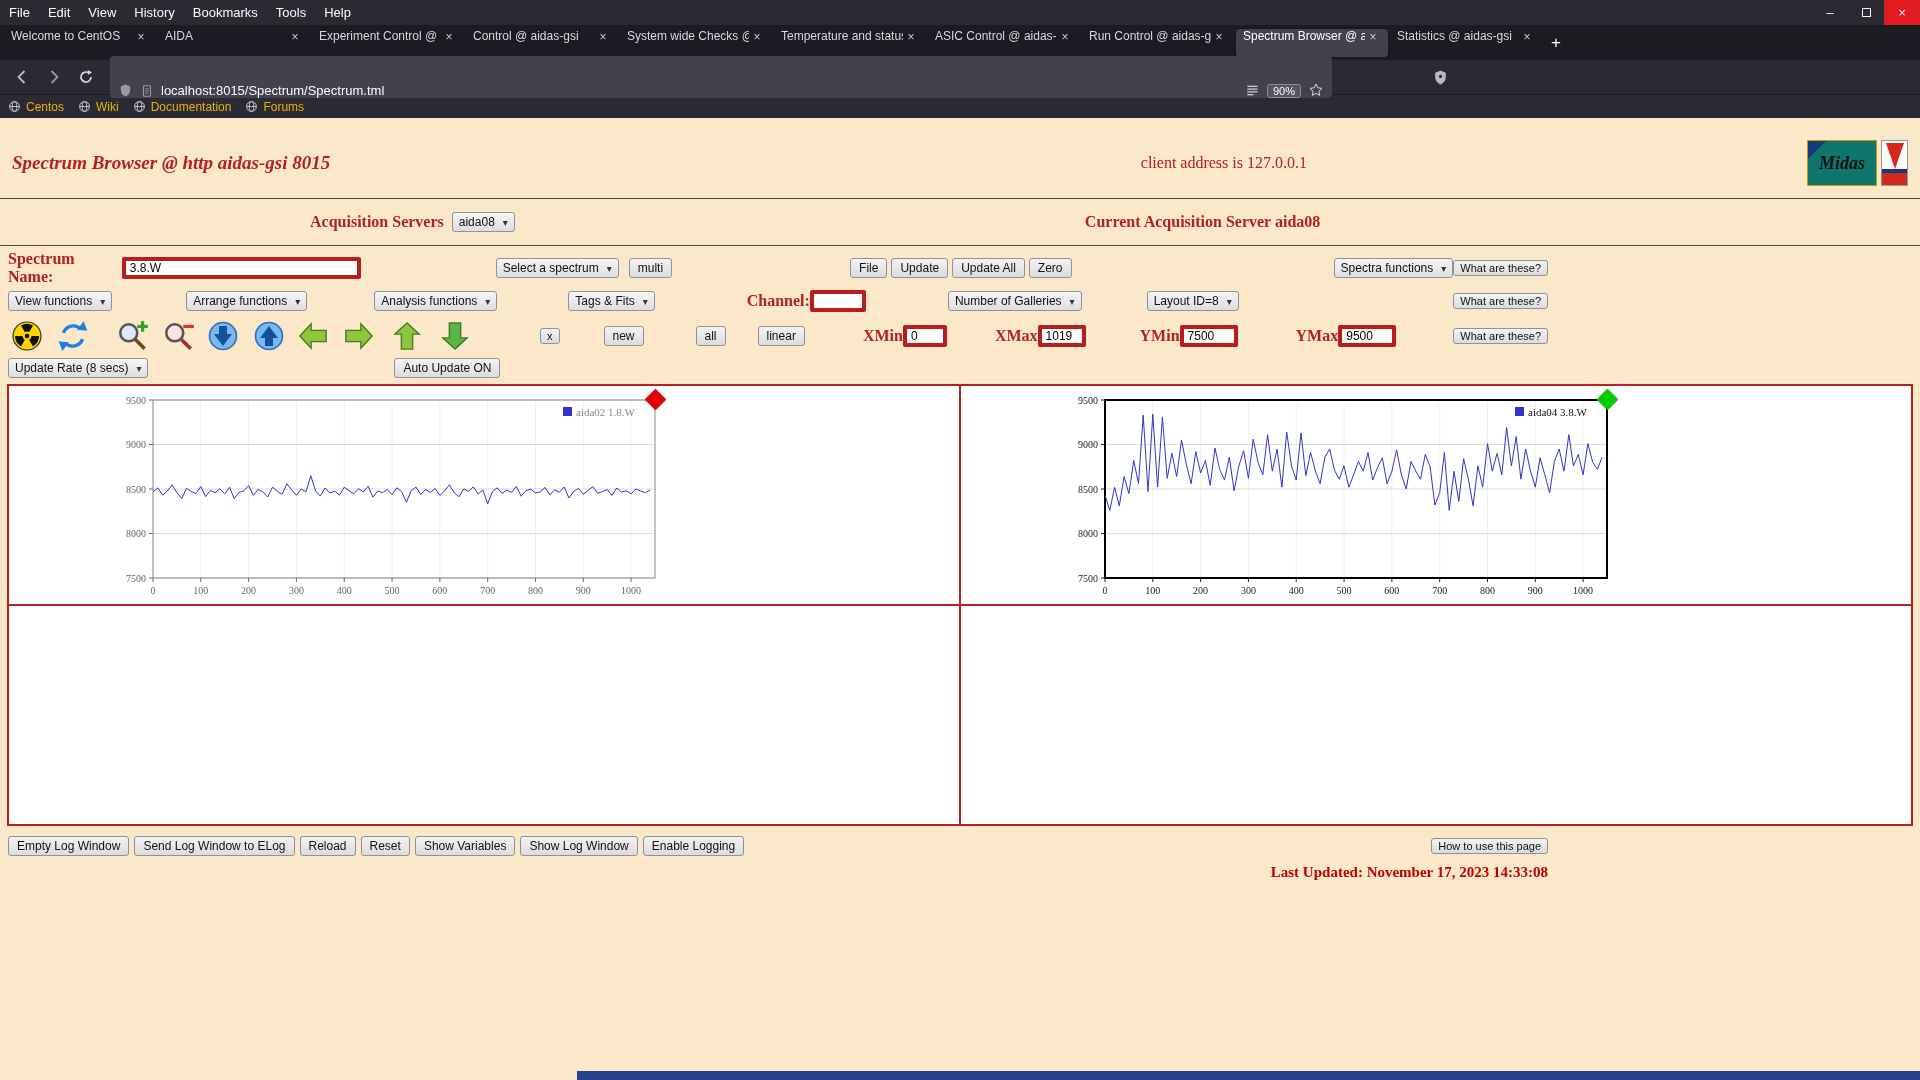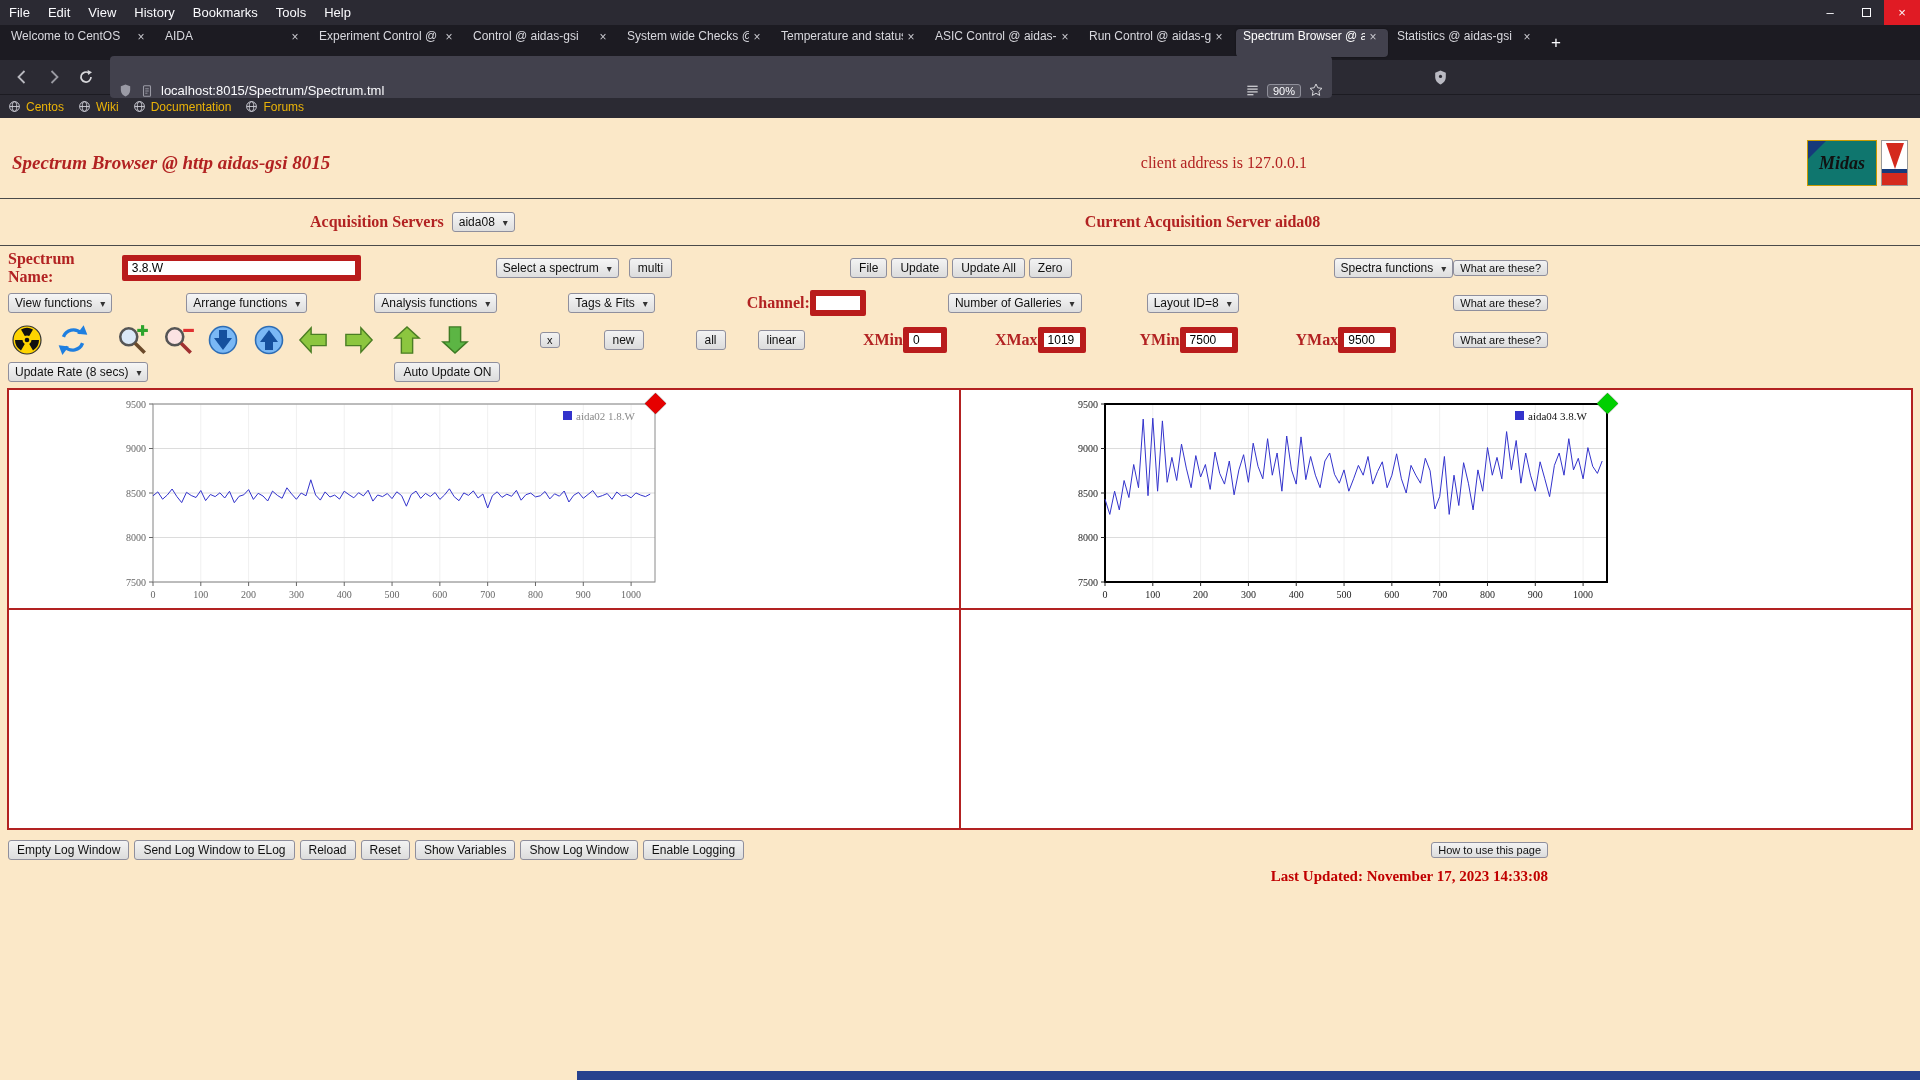--- a/index.html
+++ b/index.html
@@ -56,21 +56,21 @@
   .redlbl { font-family:"Liberation Serif", serif; font-weight:bold; font-size:16px; color:#b22222; }
   .acq-current { font-family:"Liberation Serif", serif; font-weight:bold; font-size:16px; color:#b22222; margin-left:570px; }
 
   .ctl { display:flex; align-items:center; width:1540px; margin:4px 8px 4px 8px; }
   .btn { background:linear-gradient(#f3f3f3,#dcdcdc); border:1px solid #8f8f9d; border-radius:3px;
          font-family:"Liberation Sans", sans-serif; font-size:12px; color:#111; padding:2px 8px; white-space:nowrap; }
   .btn.small { font-size:11px; padding:1px 6px; }
   .sel { background:linear-gradient(#f6f6f6,#dedede); border:1px solid #8f8f9d; border-radius:3px;
          font-size:12px; color:#111; padding:2px 6px; display:inline-flex; align-items:center; gap:8px; white-space:nowrap; }
   .sel .arrow { font-size:10px; color:#333; }
-  .txt { border:6px solid #b91c1c; border-radius:2px; background:#fff; font-size:12px; padding:7px 4px; height:20px; }
+  .txt { border:4px solid #b91c1c; border-radius:2px; background:#fff; font-size:12px; padding:7px 4px; height:20px; }
   .push { margin-left:auto; margin-right:0; }
 
   .iconrow { display:flex; align-items:center; width:1540px; margin:4px 0 2px 8px; height:40px; }
   .ibtn { width:38px; height:34px; display:flex; align-items:center; justify-content:center; }
 
   .raterow { display:flex; align-items:center; width:1540px; margin:0 0 6px 8px; }
 
   
   .grid { margin:6px 7px 0 7px; display:grid; grid-template-columns:1fr 1fr; grid-template-rows:220px 220px; border:1px solid #b22222; }
   .cell { background:#fff; border:1px solid #b22222; position:relative; }

